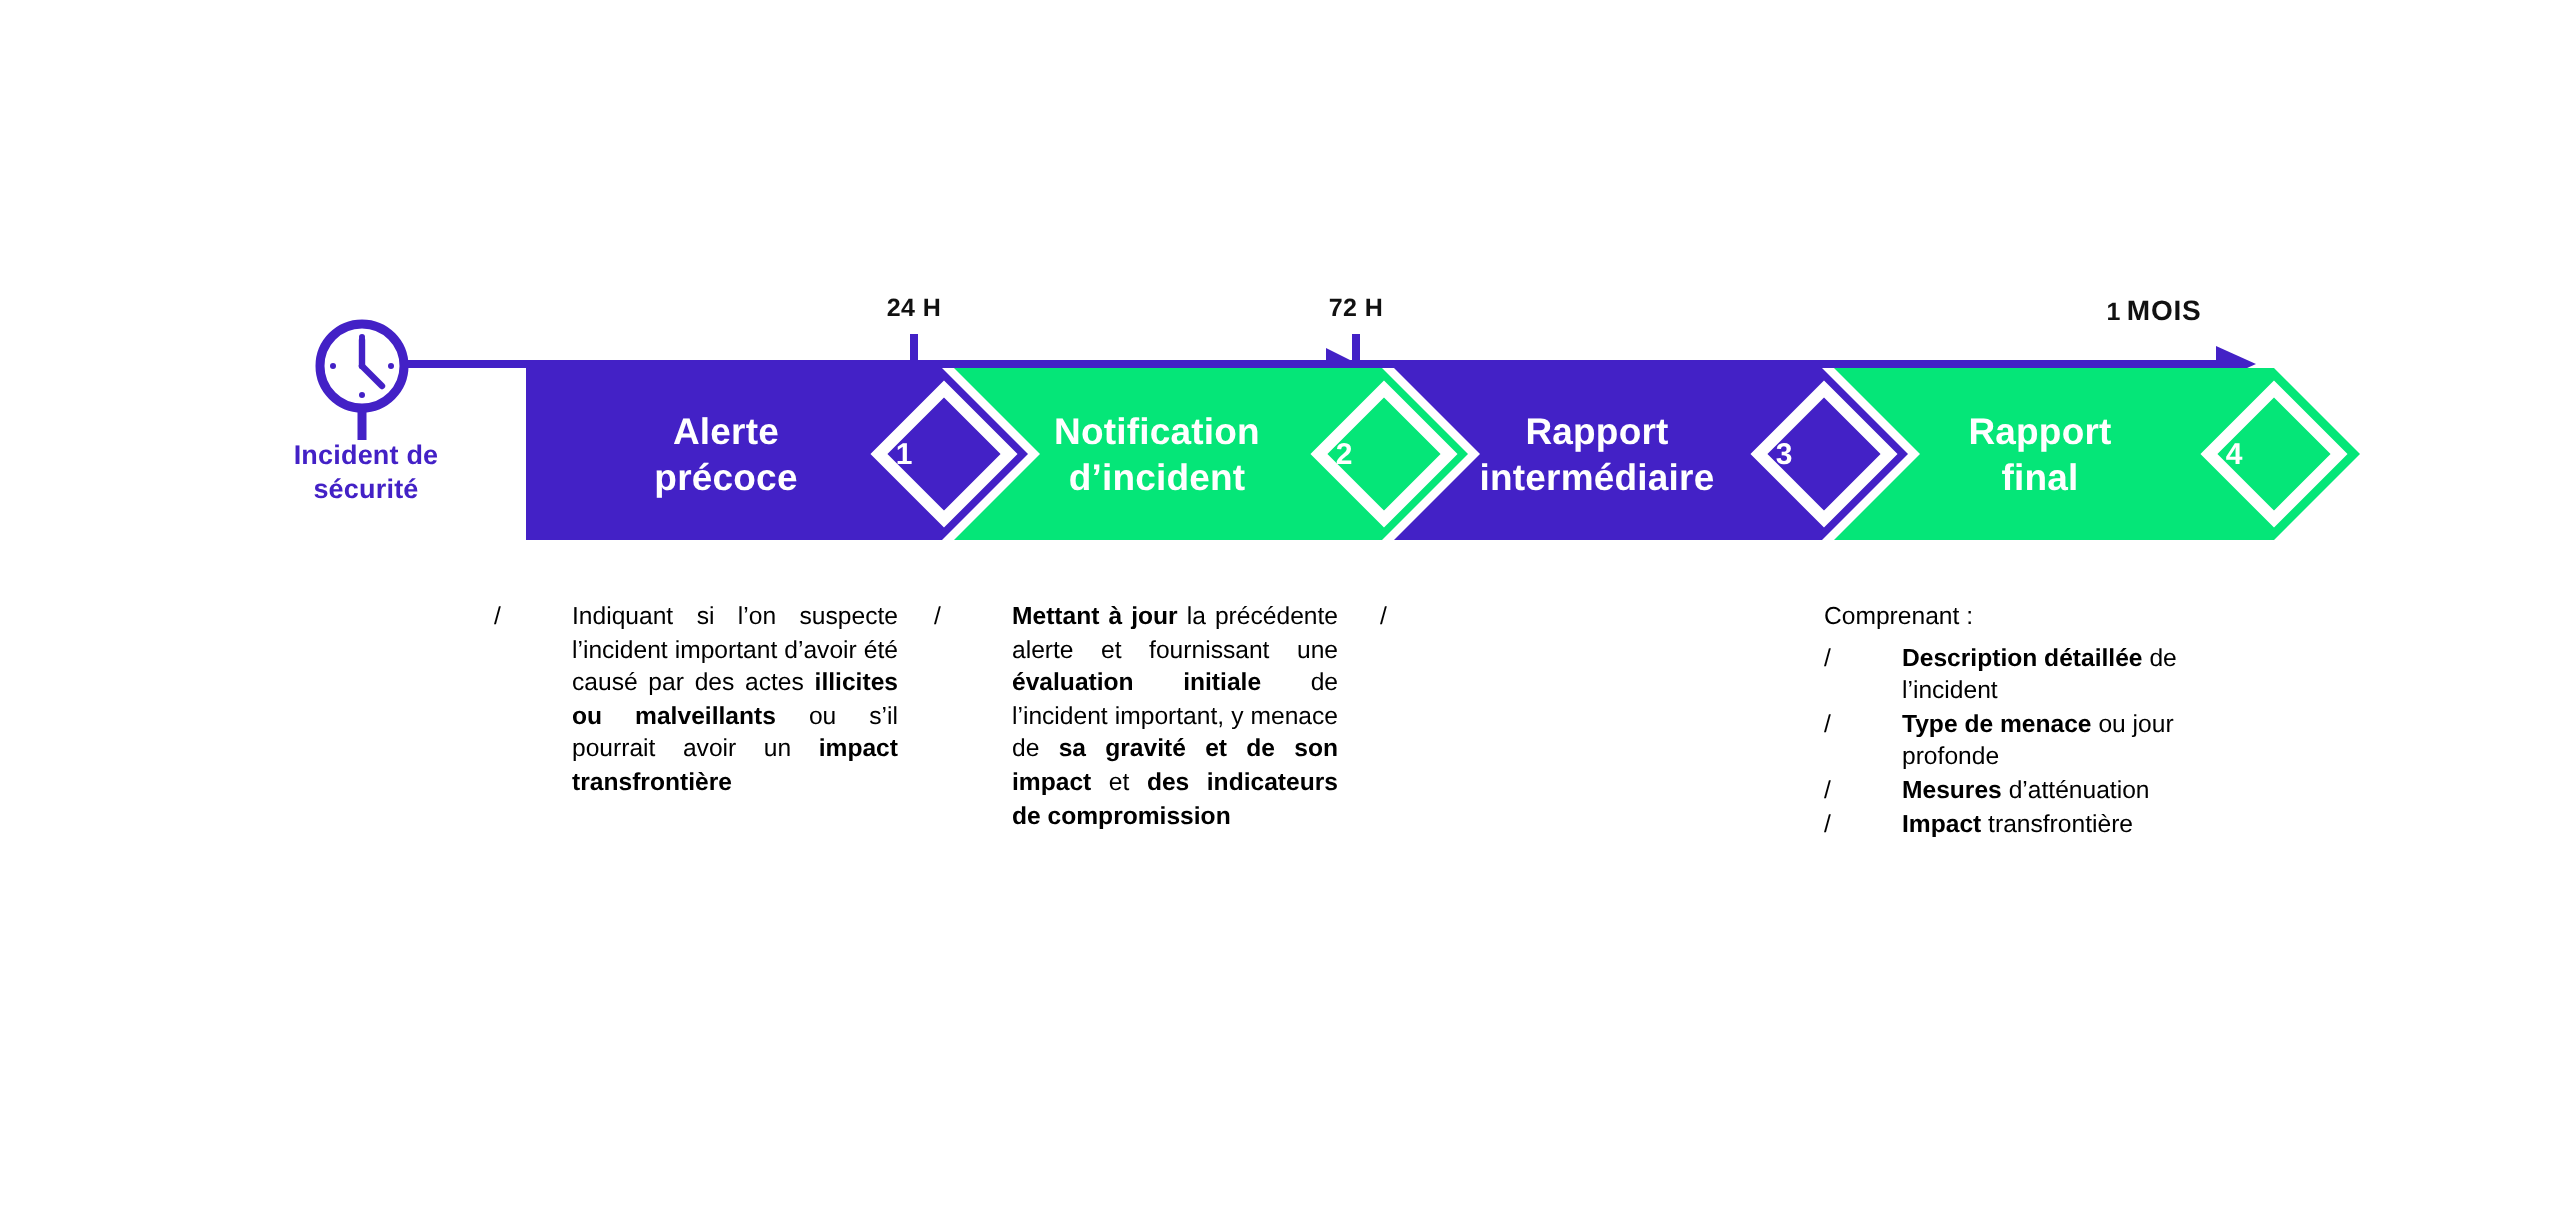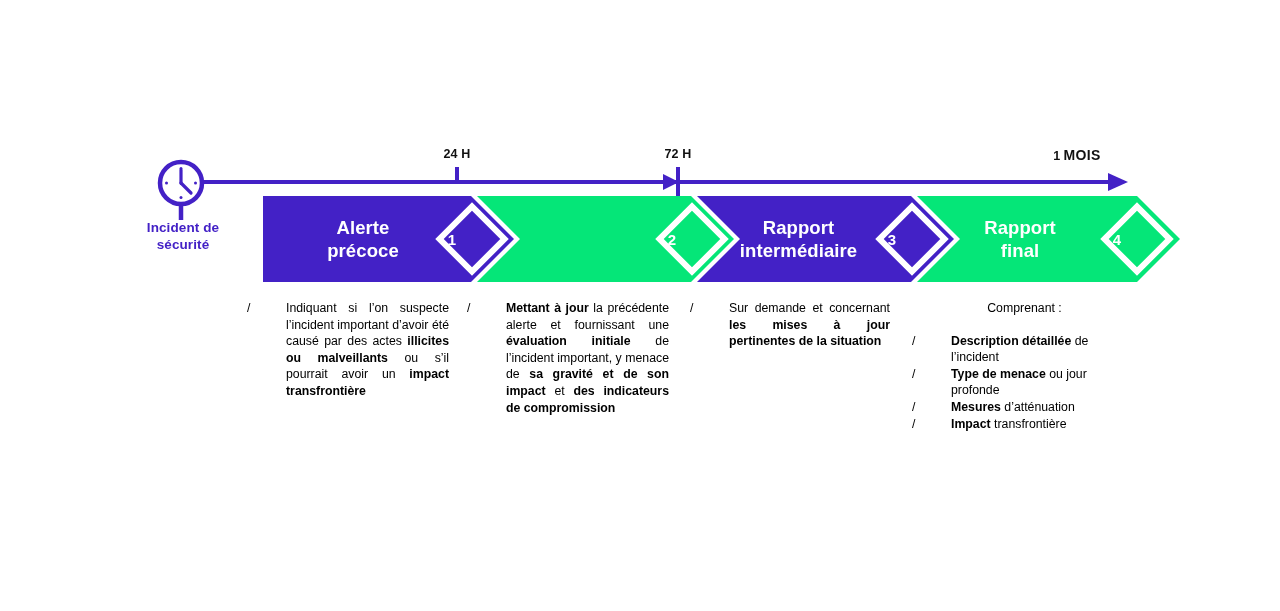--- a/index.html
+++ b/index.html
@@ -58,21 +58,21 @@
     font-size: 13.5px;
     line-height: 17px;
     color: #4321C6;
     letter-spacing: 0.1px;
   }
 
   
   #band {
     position: absolute;
     left: 243px;
-    top: 196px;
+    top: 184px;
     width: 917px;
     height: 104px;
     padding-left: 20px;
   }
   #band svg { display: block; }
 
   .step-title {
     position: absolute;
     text-align: center;
     color: #ffffff;
@@ -98,22 +98,22 @@
     position: absolute;
     top: 300px;
     font-size: 12.3px;
     line-height: 16.6px;
     color: #000000;
     text-align: justify;
     text-justify: inter-word;
   }
   .desc-col .lead {
     display: block;
-    margin-bottom: 16px;
-    text-align: center;
+    margin-bottom: 4px;
+    text-align: left;
   }
   .li-row {
     display: flex;
     align-items: flex-start;
     gap: 0px;
   }
   .li-mark {
     flex: 0 0 auto;
     width: 22px;
     color: #000000;
@@ -188,20 +188,22 @@
       <g fill="none" stroke="#FFFFFF" stroke-width="6">
         <rect x="186" y="20" width="46" height="46" transform="rotate(45 209 43)"></rect>
         <rect x="406" y="20" width="46" height="46" transform="rotate(45 429 43)"></rect>
         <rect x="626" y="20" width="46" height="46" transform="rotate(45 649 43)"></rect>
         <rect x="851" y="20" width="46" height="46" transform="rotate(45 874 43)"></rect>
       </g>
     </svg>
 
     <div class="step-title" style="left:30px; top:20px; width:180px;">Alerte
 précoce</div>
+    <div class="step-title" style="left:243px; top:20px; width:185px;">Notification
+d’incident</div>
     <div class="step-title" style="left:458px; top:20px; width:195px;">Rapport
 intermédiaire</div>
     <div class="step-title" style="left:682px; top:20px; width:190px;">Rapport
 final</div>
 
     <div class="step-num" style="left:189px; top:36px;">1</div>
     <div class="step-num" style="left:409px; top:36px;">2</div>
     <div class="step-num" style="left:629px; top:36px;">3</div>
     <div class="step-num" style="left:854px; top:36px;">4</div>
   </div>
@@ -214,21 +216,20 @@
     </div>
   <div class="desc-col" id="col2" style="left:467px; width:202px;">
       <div class="li-row">
         <span class="li-mark">/</span>
         <span class="li-body"><b>Mettant à jour</b><span> la précédente alerte et fournissant une </span><b>évaluation initiale</b><span> de l’incident important, y menace de </span><b>sa gravité et de son impact</b><span> et </span><b>des indicateurs de compromission</b></span>
       </div>
     </div>
   <div class="desc-col" id="col3" style="left:690px; width:200px;">
       <div class="li-row">
         <span class="li-mark">/</span>
-        <span class="li-body"><span>Sur demande et concernant </span><b>les mises à jour pertinentes de la situation</b></span>
       </div>
     </div>
   <div class="desc-col" id="col4" style="left:912px; width:225px;">
       <span class="lead">Comprenant :</span>
       <div class="li-row">
         <span class="li-mark">/</span>
         <span class="li-body no-justify"><b>Description détaillée</b><span> de l’incident</span></span>
       </div>
       <div class="li-row">
         <span class="li-mark">/</span>

